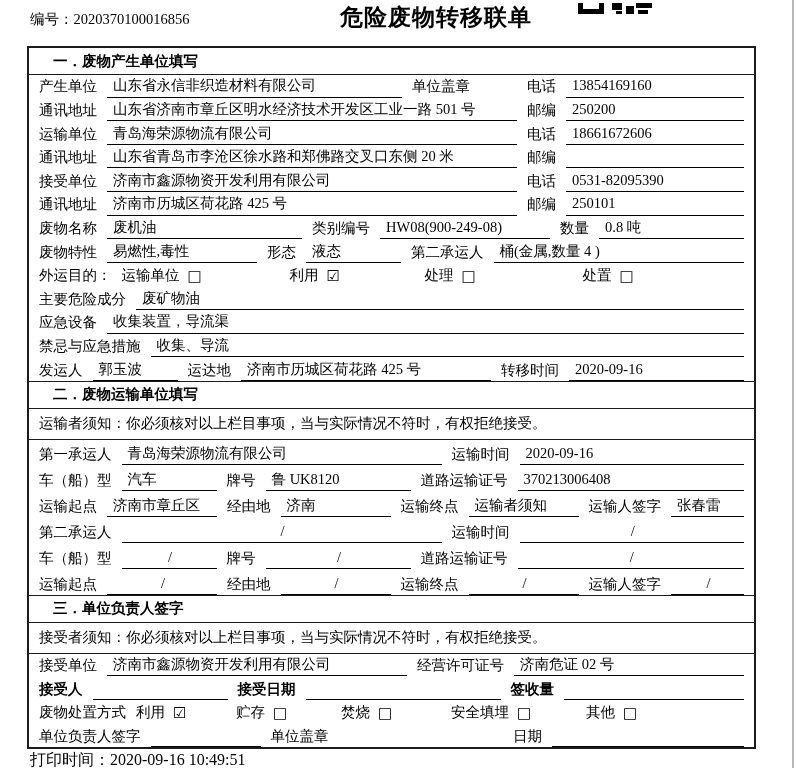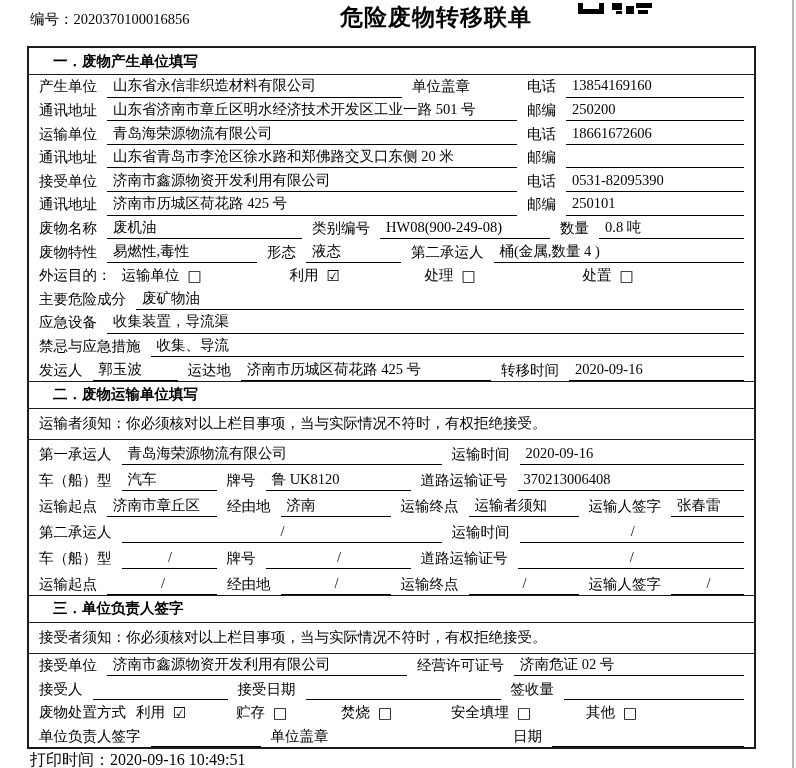--- a/index.html
+++ b/index.html
@@ -210,21 +210,21 @@
       <span class="vl ctr fill">/</span>
     </div>
     <div class="sec-title bt">三．单位负责人签字</div>
     <div class="notice bt">接受者须知：你必须核对以上栏目事项，当与实际情况不符时，有权拒绝接受。</div>
     <div class="frow bt" style="height: 23.5px;">
       <span class="lb">接受单位</span>
       <span class="vl" style="flex: 0 0 300px; width: 300px;">济南市鑫源物资开发利用有限公司</span>
       <span class="lb">经营许可证号</span>
       <span class="vl fill">济南危证 02 号</span>
     </div>
-    <div class="frow" style="height: 23.5px;">
+    <div class="frow" style="height: 23.5px; font-weight: bold;">
       <span class="lb">接受人</span>
       <span class="vl" style="flex: 0 0 135px; width: 135px;"></span>
       <span class="lb">接受日期</span>
       <span class="vl" style="flex: 0 0 195px; width: 195px;"></span>
       <span class="lb">签收量</span>
       <span class="vl fill"></span>
     </div>
     <div class="frow" style="height: 23.5px;">
       <span class="lb">废物处置方式</span>
       <span class="ck" style="flex: 0 0 90px; width: 90px;">

